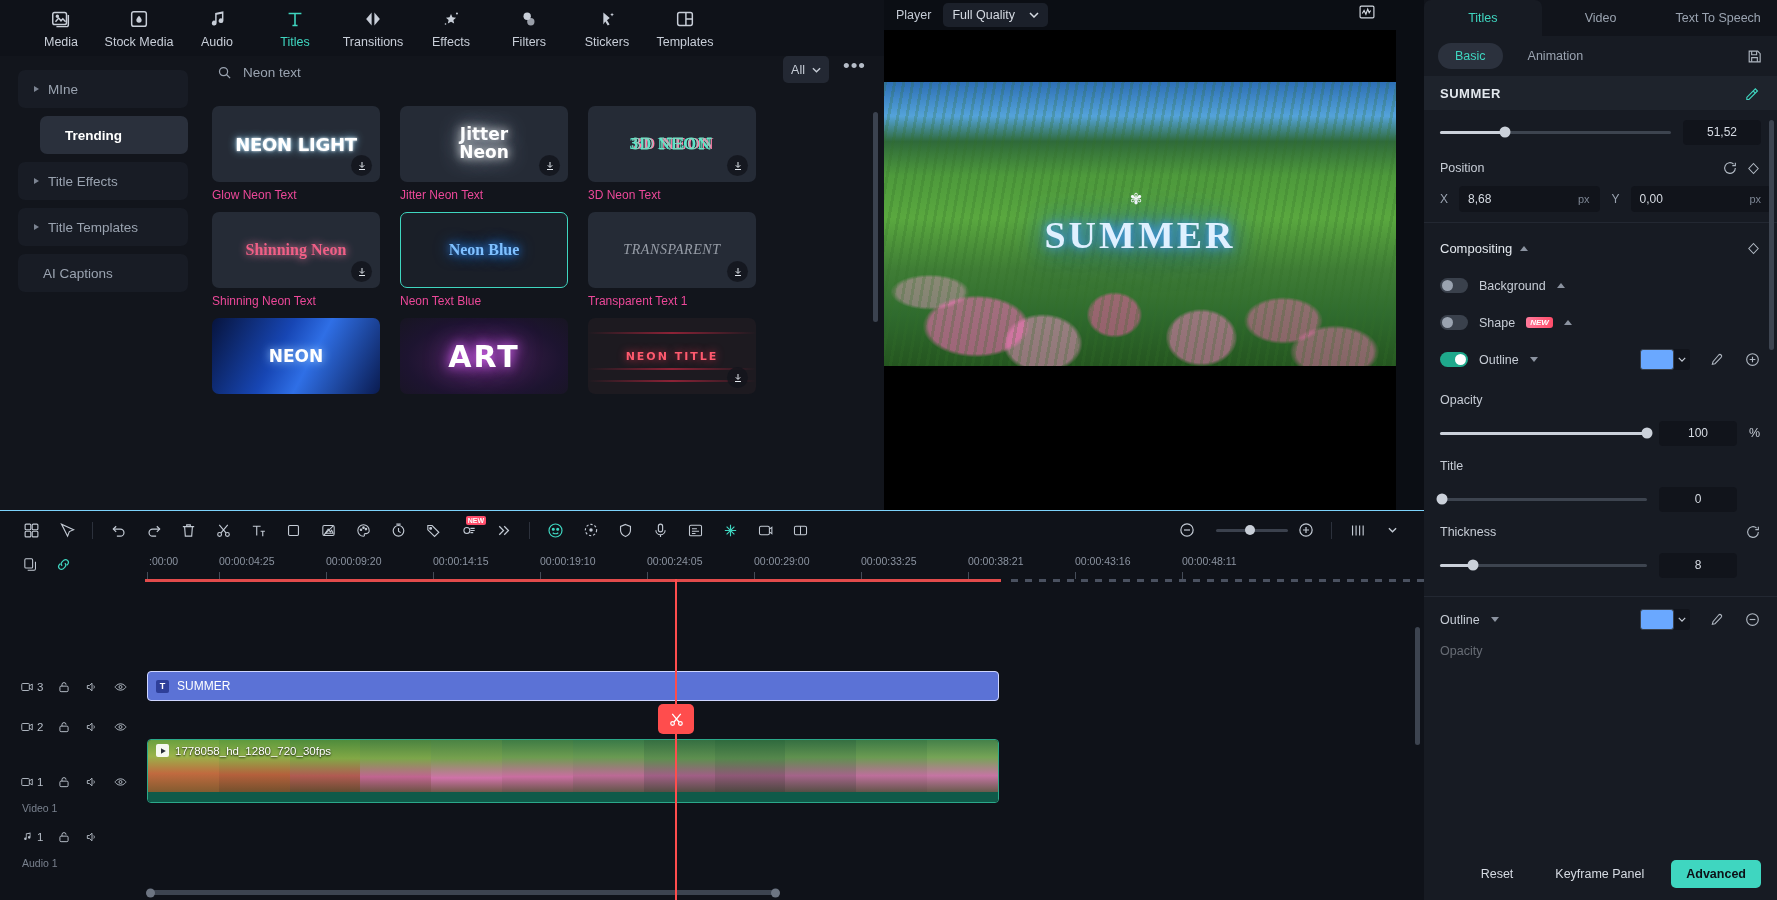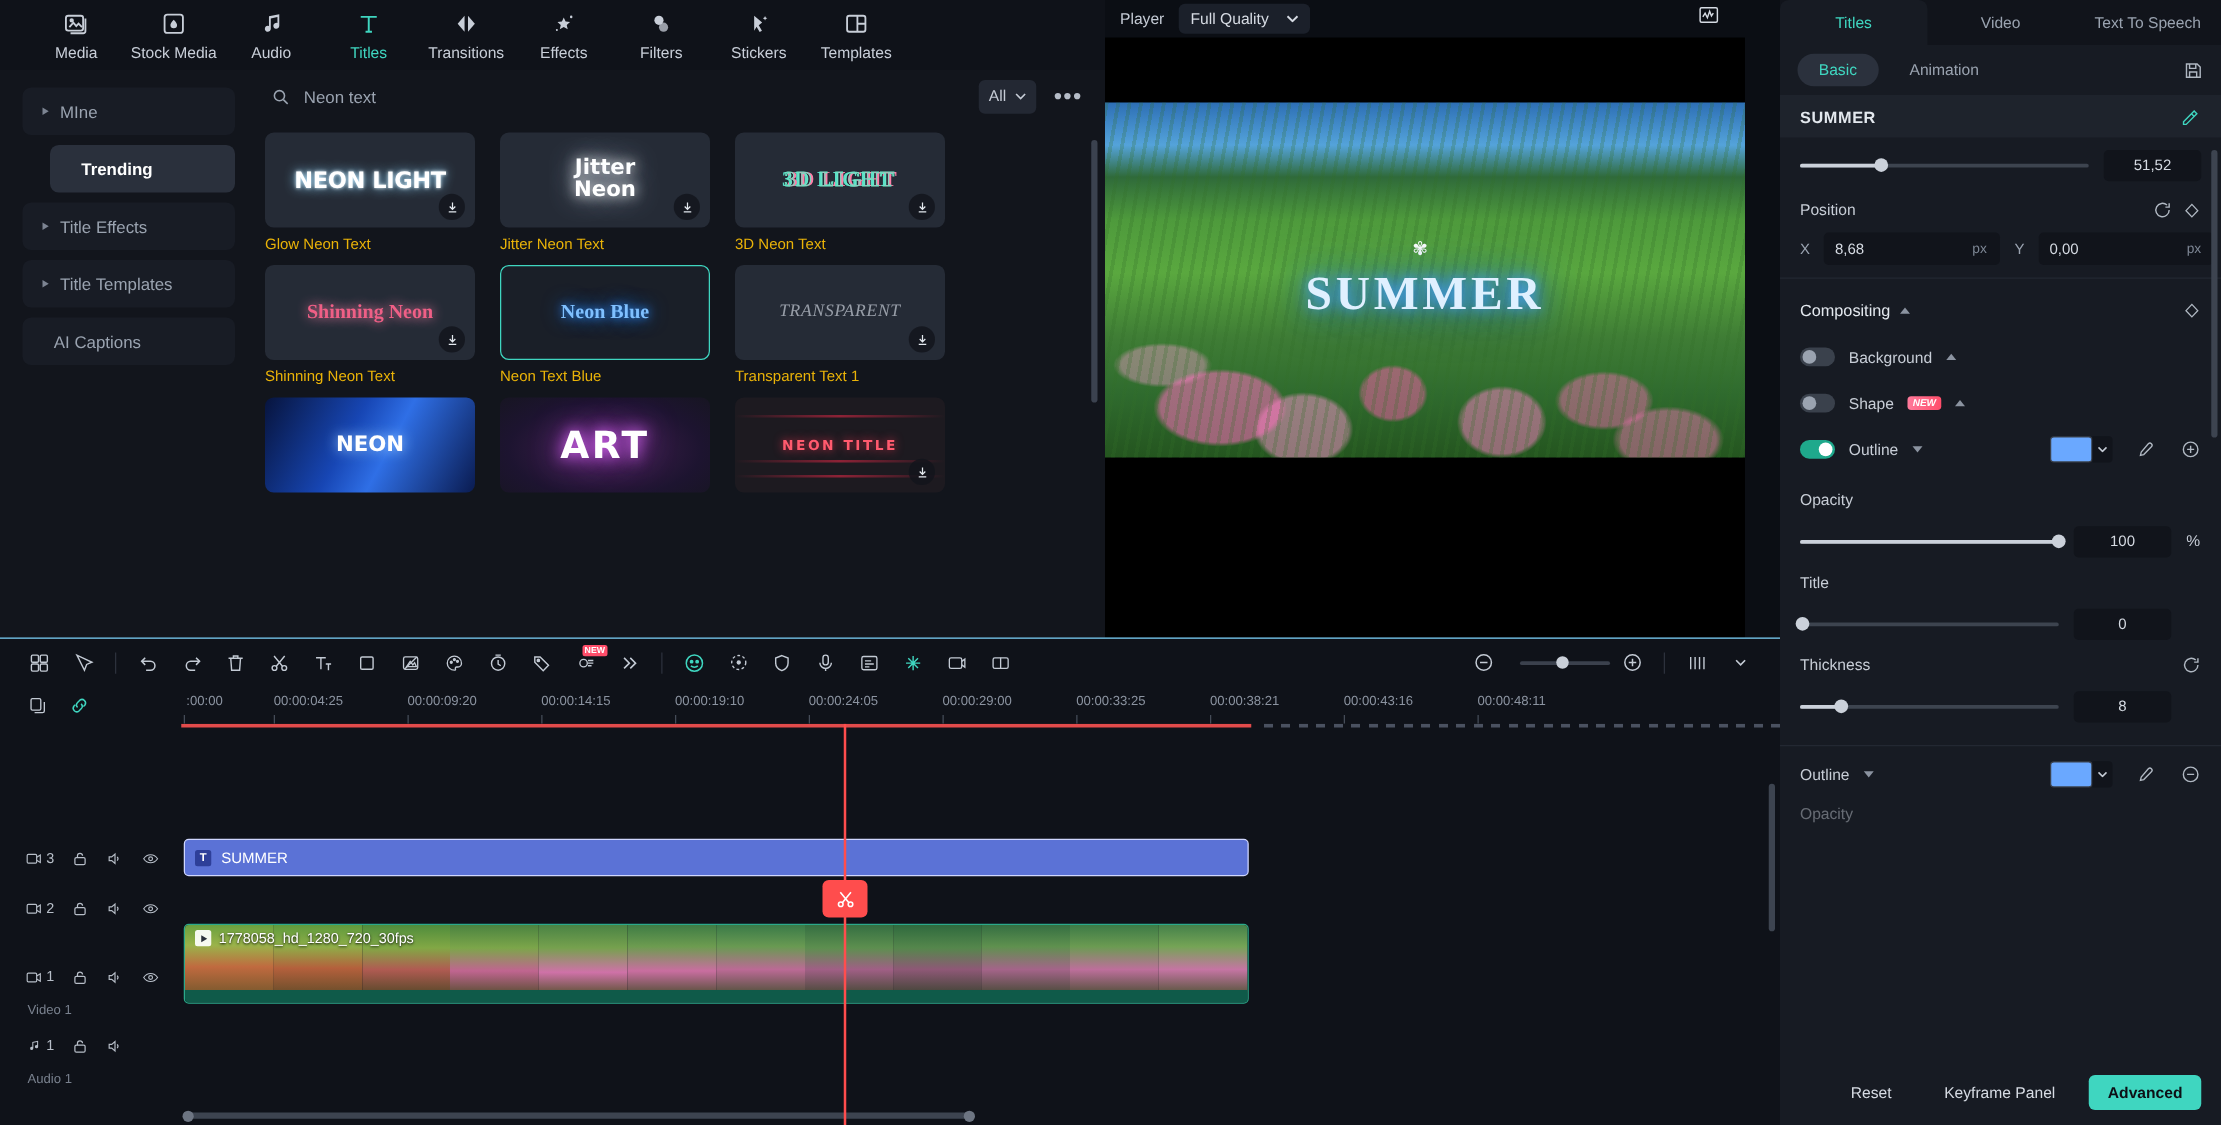--- a/index.html
+++ b/index.html
@@ -27,32 +27,32 @@
   .lib-sidebar { width: 200px; background: #12151c; padding: 14px 12px 0 18px; display: flex; flex-direction: column; gap: 8px; position: relative; }
   .cat { height: 38px; border-radius: 7px; display: flex; align-items: center; padding-left: 16px; font-size: 13.5px; color: #9aa3b0; background: #181c25; cursor: pointer; gap: 9px; }
   .cat.active { background: #2a303c; color: #ffffff; font-weight: 600; padding-left: 25px; margin-left: 22px; }
   .cat .tri { width: 0; height: 0; border-left: 5px solid #7c8492; border-top: 3.5px solid transparent; border-bottom: 3.5px solid transparent; }
   .cat.noarrow { padding-left: 25px; }
 
   .collapse-handle { position: absolute; left: 164px; bottom: 22px; width: 17px; height: 34px; background: #232833; border-radius: 4px; display: flex; align-items: center; justify-content: center; color: #9aa3b0; font-size: 11px; cursor: pointer; }
 
   .lib-main { flex: 1; display: flex; flex-direction: column; background: #12151c; min-width: 0; position: relative; }
 
-  .search-row { height: 42px; display: flex; align-items: center; padding: 0 14px 0 8px; gap: 10px; }
+  .search-row { height: 42px; display: flex; padding: 0 14px 0 8px; gap: 10px; }
   .search-box { flex: 1; display: flex; align-items: center; gap: 11px; height: 32px; padding-left: 9px; }
   .search-box .txt { font-size: 13.5px; color: #9aa3b0; }
   .filter-sel { height: 27px; min-width: 46px; background: #232833; border-radius: 5px; display: flex; align-items: center; justify-content: center; gap: 7px; font-size: 12.5px; color: #c6ccd6; padding: 0 8px; cursor: pointer; }
   .dots { font-size: 19px; color: #b5bcc7; cursor: pointer; letter-spacing: 1px; padding: 0 4px; line-height: 1; }
 
   .grid-wrap { flex: 1; overflow: hidden; position: relative; padding: 8px 16px 0 12px; }
   .grid { display: grid; grid-template-columns: repeat(3, 168px); gap: 10px 20px; }
   .tile { width: 168px; }
   .thumb { width: 168px; height: 76px; background: #252b36; border-radius: 7px; position: relative; display: flex; align-items: center; justify-content: center; overflow: hidden; cursor: pointer; }
   .tile.sel .thumb { border: 1.6px solid #3fd6c0; background: #1a1f28; }
-  .tile .cap { font-size: 12px; color: #eab308; margin-top: 6px; white-space: nowrap; overflow: hidden; text-overflow: ellipsis; }
+  .tile .cap { font-size: 12px; color: #ec4899; margin-top: 6px; white-space: nowrap; overflow: hidden; text-overflow: ellipsis; }
   .dl { position: absolute; right: 8px; bottom: 6px; width: 21px; height: 21px; border-radius: 50%; background: rgba(18,21,28,.82); display: flex; align-items: center; justify-content: center; }
   .dl svg { width: 12px; height: 12px; }
 
   .t-neonlight { font-family: "DejaVu Sans", sans-serif; font-weight: 800; font-size: 18px; color: #fff; letter-spacing: -.3px; text-shadow: 0 0 9px #8fd7ff, 0 0 3px #fff; }
   .t-jitter { font-family: "DejaVu Sans", sans-serif; font-weight: 800; font-size: 17px; color: #fff; line-height: 1.05; text-align: center; text-shadow: 0 0 10px #fff, 0 0 22px #bcd; }
   .t-3d { font-family: "Liberation Serif", serif; font-weight: 700; font-size: 17px; color: transparent; -webkit-text-stroke: .8px #6de3c4; text-shadow: 2px 0 0 #ff7da8, -2px 0 0 #58e0c8; letter-spacing: 1px; }
   .t-shin { font-family: "Liberation Serif", serif; font-weight: 700; font-size: 16px; color: #ef5f86; text-shadow: 0 0 9px #ff86ab; }
   .t-blue { font-family: "Liberation Serif", serif; font-weight: 700; font-size: 16px; color: #7fc0ff; text-shadow: 0 0 8px #2f8fff, 0 0 16px #1f6fe0; }
   .t-transp { font-family: "Liberation Serif", serif; font-size: 14px; color: #c3c9d3; letter-spacing: .6px; opacity: .72; font-style: italic; }
   .th-neonbg { background: linear-gradient(118deg,#07143d 0%,#1746b4 40%,#2f6fe6 58%,#0a1b50 100%); }
@@ -343,21 +343,21 @@
                     <svg viewBox="0 0 24 24" fill="none" stroke="#e4e9ef" stroke-width="2">
                       <path d="M12 4v10M7.5 10.5L12 15l4.5-4.5M6 19h12"></path>
                     </svg>
                   </span>
               </div>
               <div class="cap">Jitter Neon Text</div>
             </div>
 
             <div class="tile">
               <div class="thumb">
-                <span class="t-3d">3D LIGHT</span>
+                <span class="t-3d">3D NEON</span>
                 <span class="dl">
                     <svg viewBox="0 0 24 24" fill="none" stroke="#e4e9ef" stroke-width="2">
                       <path d="M12 4v10M7.5 10.5L12 15l4.5-4.5M6 19h12"></path>
                     </svg>
                   </span>
               </div>
               <div class="cap">3D Neon Text</div>
             </div>
 
             <div class="tile">

